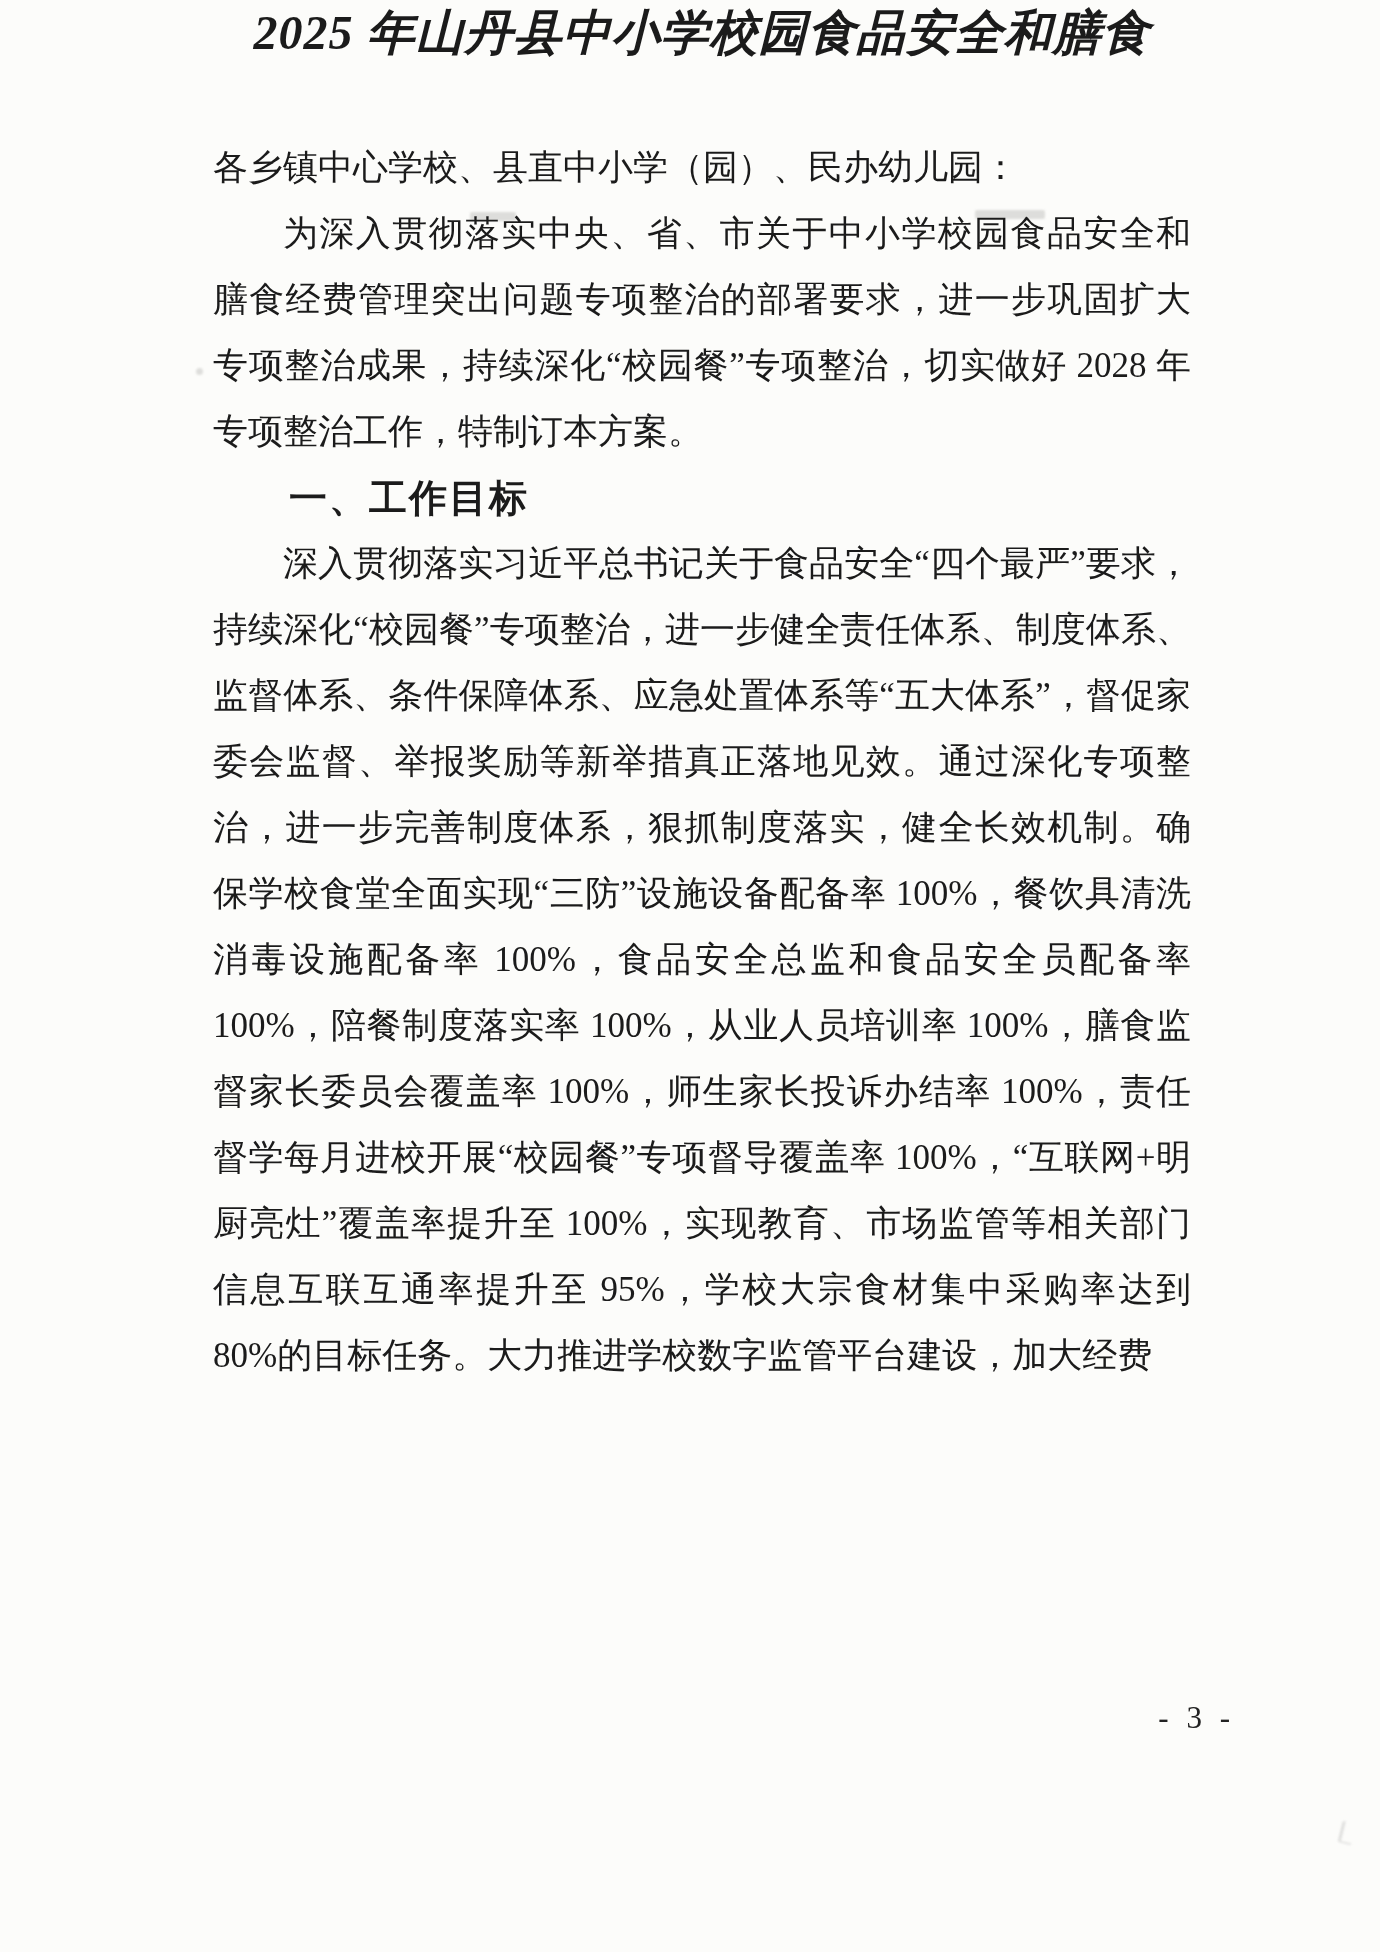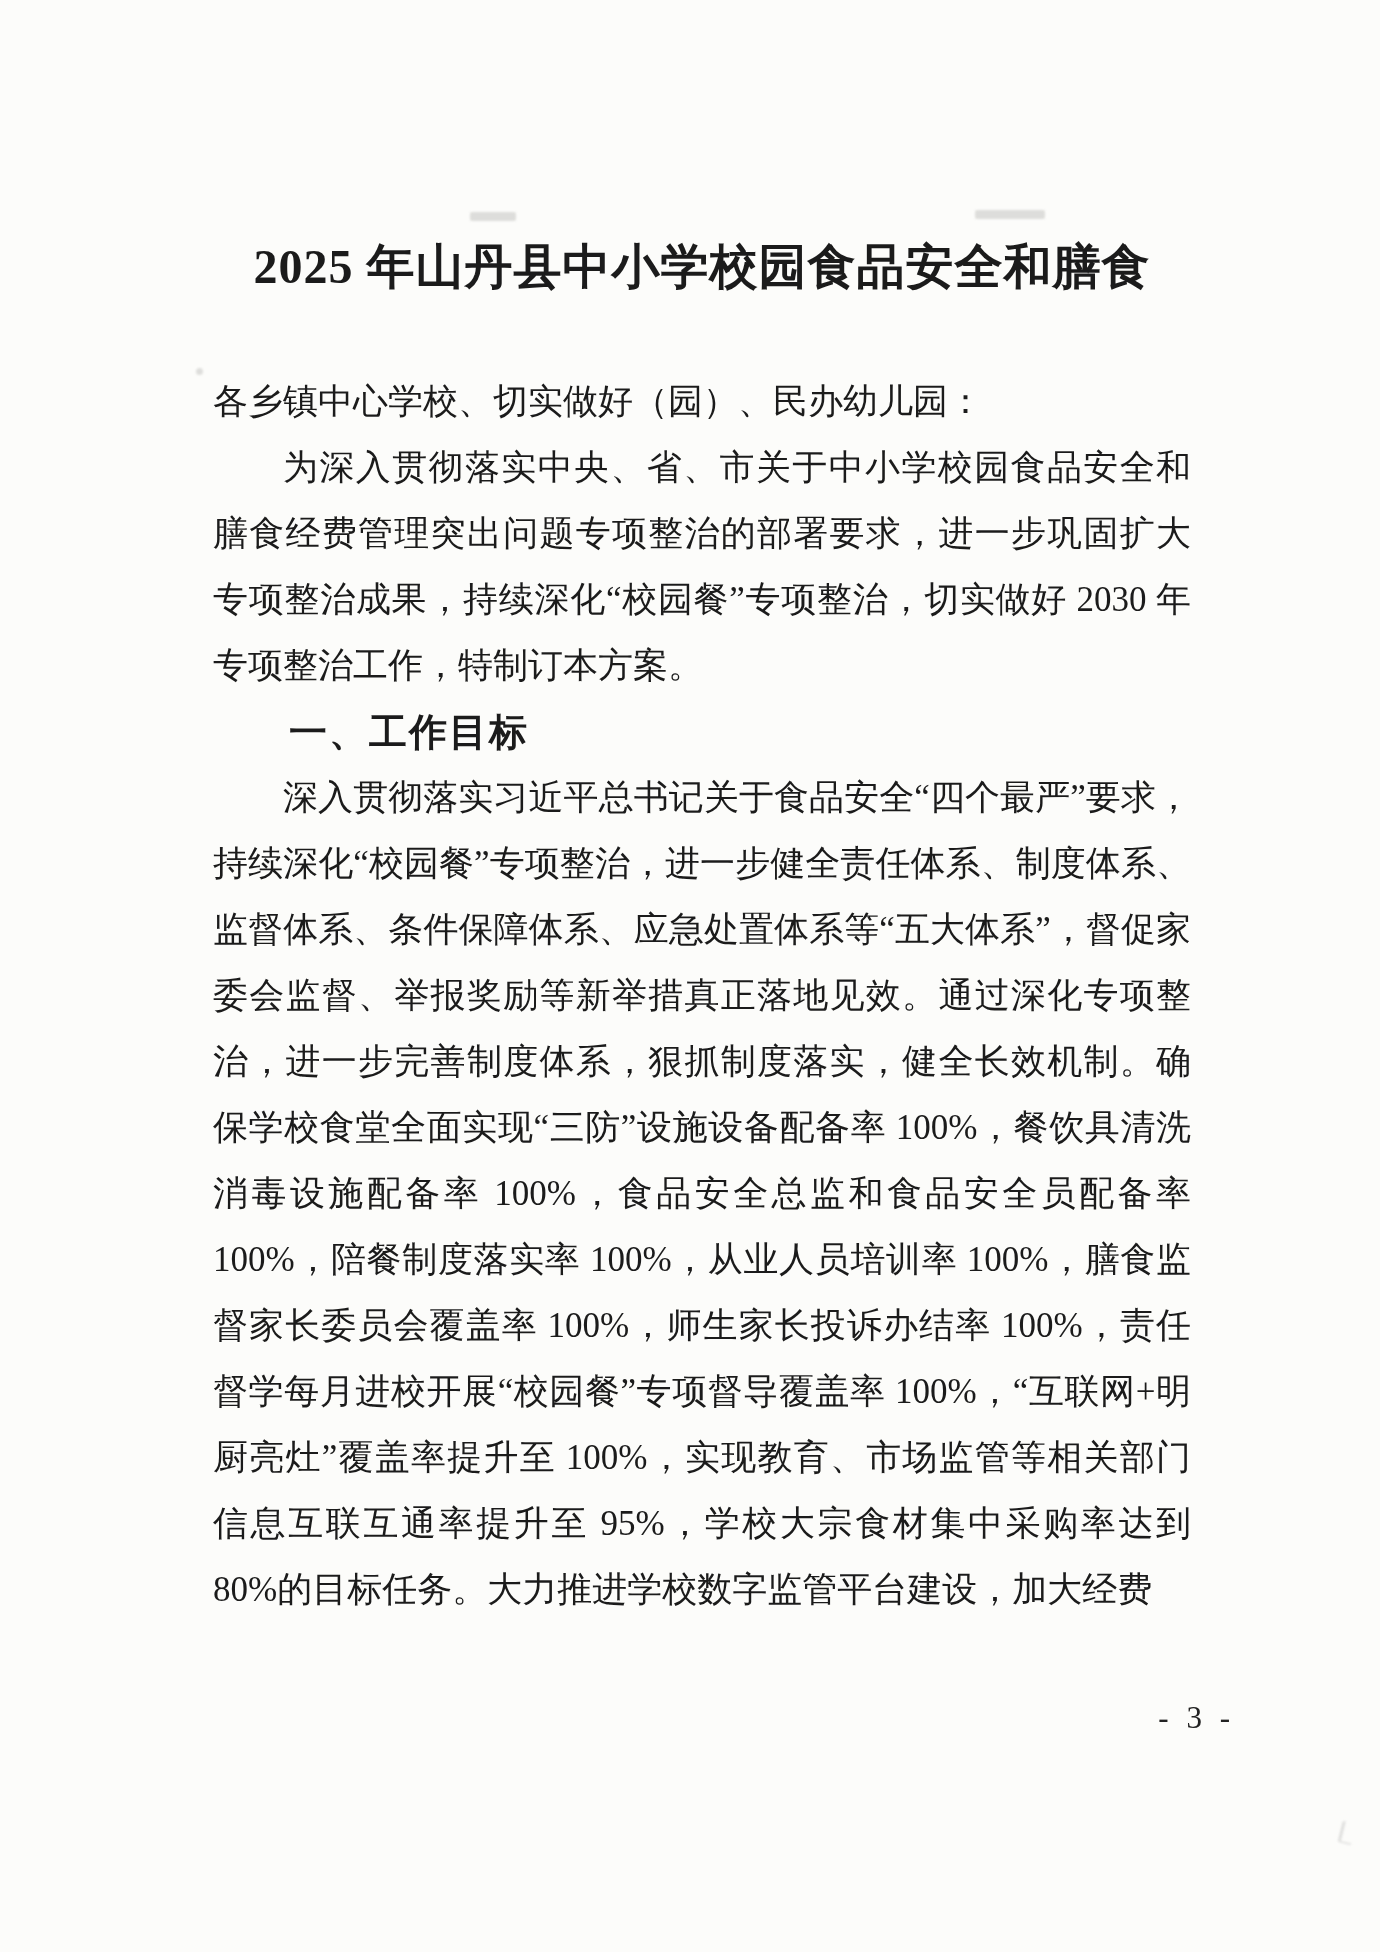--- a/index.html
+++ b/index.html
@@ -14,27 +14,27 @@
     font-family: "Liberation Serif", "DejaVu Serif", serif;
     overflow: hidden;
   }
   .content {
     position: absolute;
     left: 213px;
     top: 0;
     width: 978px;
   }
   .doc-title {
-    margin-top: 234px;
     text-align: center;
     font-size: 48px;
     line-height: 65px;
     font-weight: 700;
     letter-spacing: 1px;
     font-family: "Liberation Serif", "DejaVu Serif", serif;
+    font-style: italic;
   }
   .doc-title .title-line { display: block; white-space: nowrap; }
   .body-block {
     margin-top: 70px;
     font-size: 35px;
     line-height: 66px;
     text-align: justify;
   }
   .salutation { text-indent: 0; }
   .para { text-indent: 2em; }
@@ -80,23 +80,23 @@
   <div class="artifact a3"></div>
   <div class="artifact a4"></div>
 
   <div class="content">
 
     <h1 class="doc-title">
       <span class="title-line">2025 年山丹县中小学校园食品安全和膳食</span>
     </h1>
 
     <div class="body-block">
-      <p class="salutation">各乡镇中心学校、切实做好（园）、民办幼儿园：</p>
+      <p class="salutation">各乡镇中心学校、县直中小学（园）、民办幼儿园：</p>
 
-      <p class="para">为深入贯彻落实中央、省、市关于中小学校园食品安全和膳食经费管理突出问题专项整治的部署要求，进一步巩固扩大专项整治成果，持续深化“校园餐”专项整治，切实做好 2030 年专项整治工作，特制订本方案。</p>
+      <p class="para">为深入贯彻落实中央、省、市关于中小学校园食品安全和膳食经费管理突出问题专项整治的部署要求，进一步巩固扩大专项整治成果，持续深化“校园餐”专项整治，切实做好 2028 年专项整治工作，特制订本方案。</p>
 
       <h2 class="section-heading">一、工作目标</h2>
 
       <p class="para">深入贯彻落实习近平总书记关于食品安全“四个最严”要求，持续深化“校园餐”专项整治，进一步健全责任体系、制度体系、监督体系、条件保障体系、应急处置体系等“五大体系”，督促家委会监督、举报奖励等新举措真正落地见效。通过深化专项整治，进一步完善制度体系，狠抓制度落实，健全长效机制。确保学校食堂全面实现“三防”设施设备配备率 100%，餐饮具清洗消毒设施配备率 100%，食品安全总监和食品安全员配备率 100%，陪餐制度落实率 100%，从业人员培训率 100%，膳食监督家长委员会覆盖率 100%，师生家长投诉办结率 100%，责任督学每月进校开展“校园餐”专项督导覆盖率 100%，“互联网+明厨亮灶”覆盖率提升至 100%，实现教育、市场监管等相关部门信息互联互通率提升至 95%，学校大宗食材集中采购率达到 80%的目标任务。大力推进学校数字监管平台建设，加大经费</p>
     </div>
 
   </div>
 
   <div class="page-number">- 3 -</div>
 

